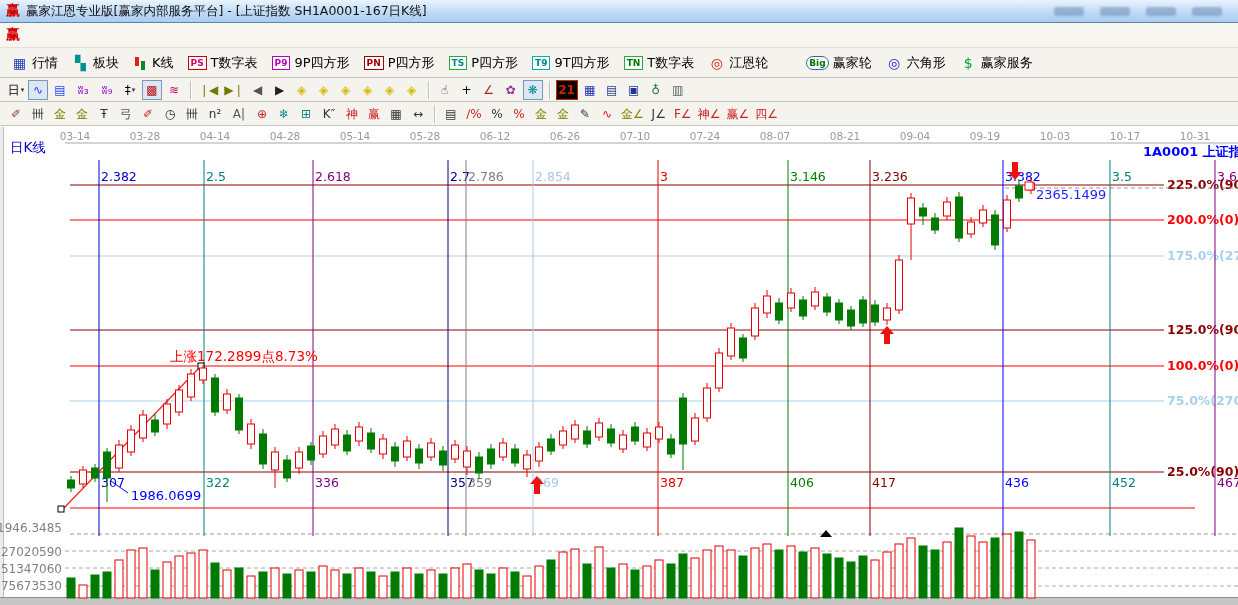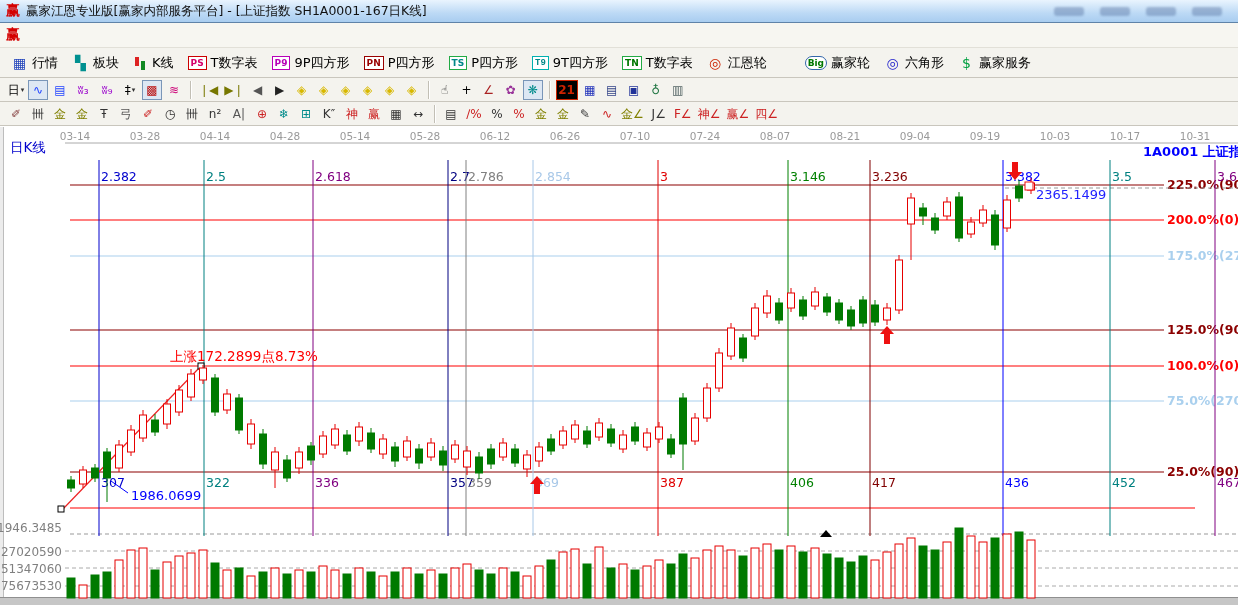--- a/index.html
+++ b/index.html
@@ -83,21 +83,21 @@
     </div>
     <div class="tb1-item">
       <span class="chip" style="color: rgb(153, 0, 0); border-color: rgb(153, 0, 0);">PN</span>
       <span>P四方形</span>
     </div>
     <div class="tb1-item">
       <span class="chip" style="color: rgb(0, 136, 136); border-color: rgb(34, 170, 68);">TS</span>
       <span>P四方形</span>
     </div>
     <div class="tb1-item">
-      <span class="chip" style="color: rgb(0, 136, 136); border-color: rgb(0, 176, 176); font-family: Liberation Mono, monospace;">T9</span>
+      <span class="chip" style="color: rgb(0, 136, 136); border-color: rgb(0, 176, 176);">T9</span>
       <span>9T四方形</span>
     </div>
     <div class="tb1-item">
       <span class="chip" style="color: rgb(0, 119, 0); border-color: rgb(34, 170, 68);">TN</span>
       <span>T数字表</span>
     </div>
     <div class="tb1-item">
       <span class="g-ico" style="color: rgb(204, 34, 0);">◎</span>
       <span>江恩轮</span>
     </div>

